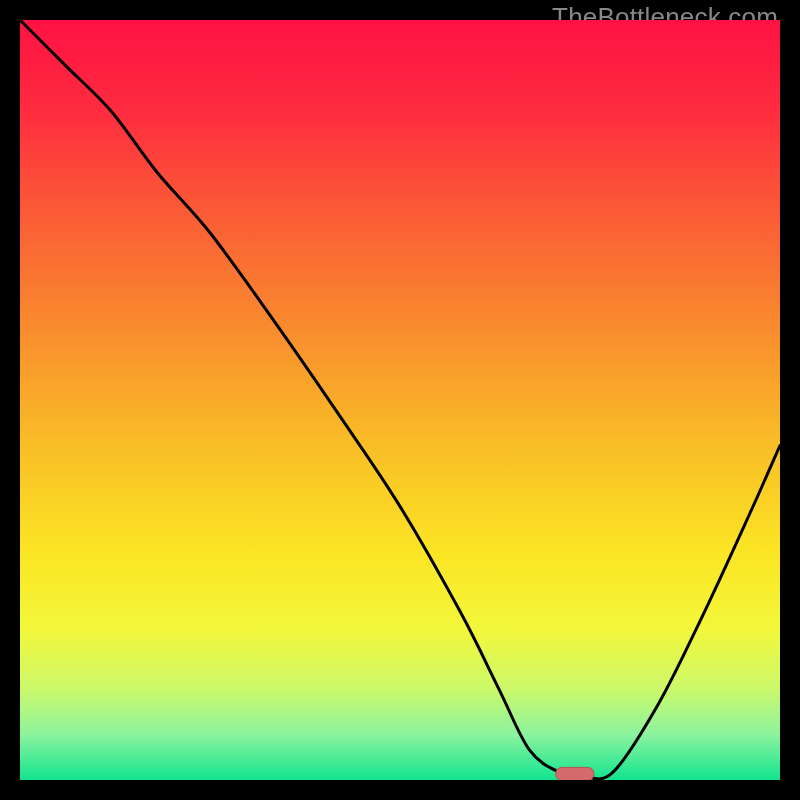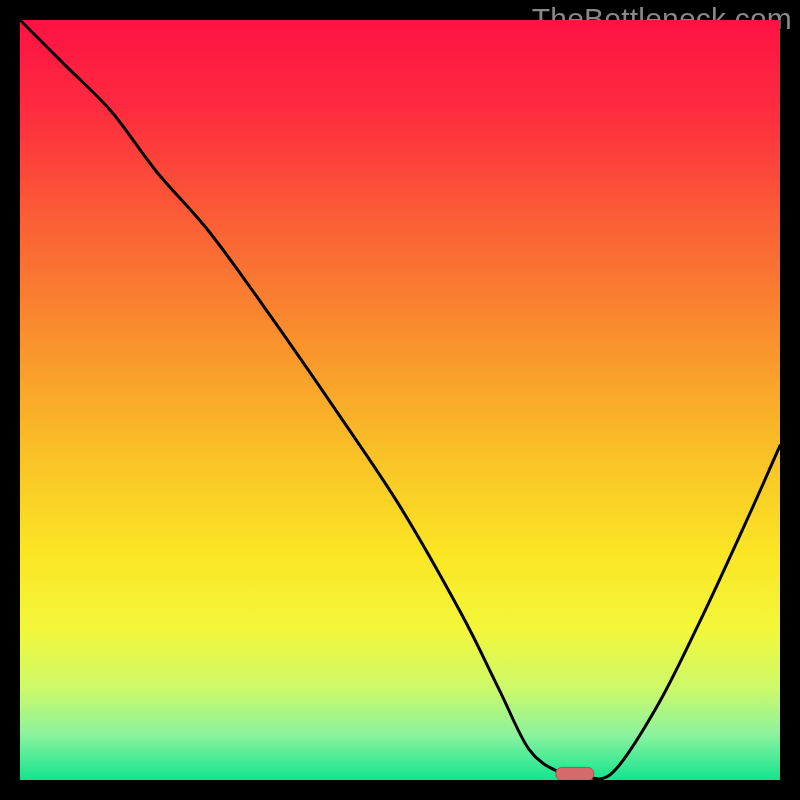--- a/index.html
+++ b/index.html
@@ -15,23 +15,23 @@
     position: absolute;
     left: 20px;
     top: 20px;
     width: 760px;
     height: 760px;
     box-sizing: border-box;
   }
   .watermark {
     position: absolute;
     top: 2px;
-    right: 8px;
+    right: 22px;
     color: #888;
-    font-size: 30px;
+    font-size: 26px;
     font-weight: 500;
     letter-spacing: 0.2px;
     user-select: none;
   }
   svg { display: block; }
 </style>
 </head>
 <body>
 
 <div class="watermark">TheBottleneck.com</div>

